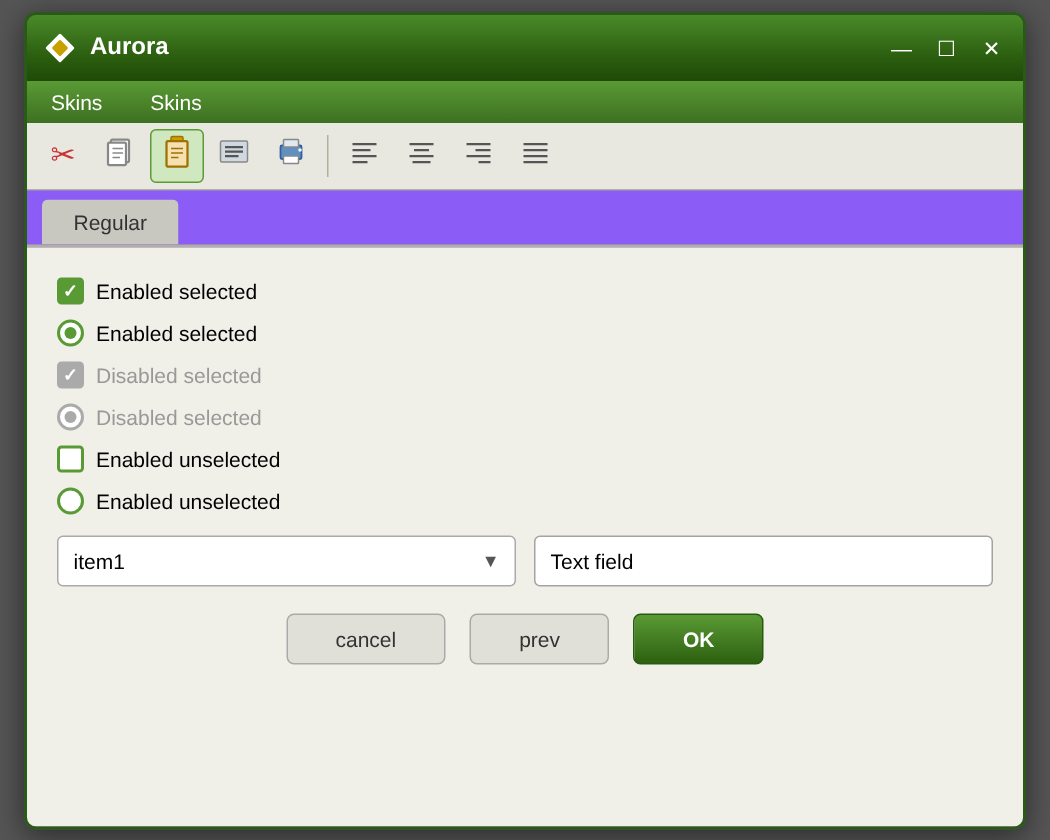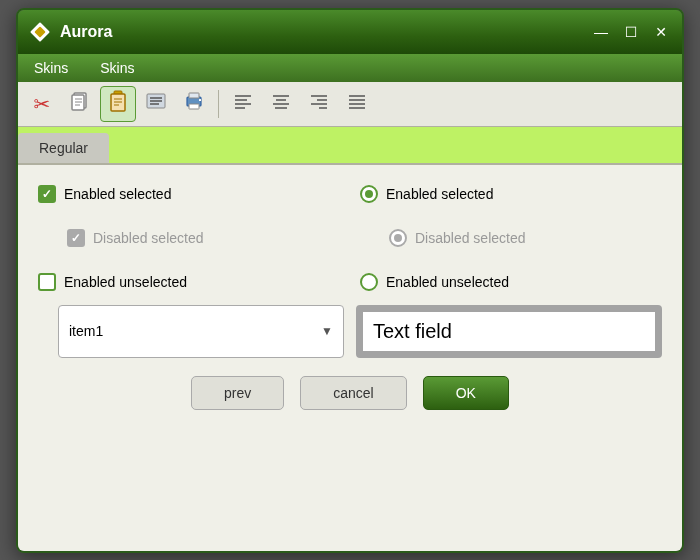--- a/index.html
+++ b/index.html
@@ -98,23 +98,23 @@
     }
     .toolbar-separator {
       width: 1px;
       height: 28px;
       background: #b0b0a0;
       margin: 0 4px;
     }
 
     
     .tab-bar {
-      background: #bef264;
-      display: flex;
-      padding: 6px 0 0;
+      background: #8b5cf6;
+      display: flex;
+      padding: 6px 10px 0;
       gap: 18px;
       border-bottom: 2px solid #b0b0a0;
     }
     .tab {
       padding: 6px 20px;
       font-size: 14px;
       cursor: pointer;
       border-radius: 4px 4px 0 0;
       border: 1px solid transparent;
       background: #c8c8c0;
@@ -133,33 +133,32 @@
       flex: 1;
       padding: 20px;
       display: flex;
       flex-direction: column;
       gap: 14px;
     }
 
     
     .options-grid {
       display: grid;
-      grid-template-columns: 1fr 1fr;
-      gap: 26px 20px;
+      grid-template-columns: 1fr;
+      gap: 10px 20px;
     }
 
     .option-row {
       display: flex;
       align-items: center;
       gap: 8px;
       font-size: 14px;
     }
     .option-row.disabled {
       color: #999;
-      margin-left: 29px;
     }
 
     
     .custom-checkbox {
       width: 18px;
       height: 18px;
       border: 2px solid #5a9a35;
       border-radius: 3px;
       background: white;
       display: flex;
@@ -224,33 +223,32 @@
     .dropdown {
       display: flex;
       align-items: center;
       background: white;
       border: 1px solid #aaa;
       border-radius: 4px;
       padding: 8px 10px;
       cursor: pointer;
       font-size: 14px;
       justify-content: space-between;
-      margin-left: 20px;
     }
     .dropdown-arrow {
       font-size: 12px;
       color: #555;
     }
 
     .text-field {
       background: white;
-      border: 7px solid #a3a3a3;
+      border: 1px solid #a3a3a3;
       border-radius: 4px;
       padding: 8px 10px;
-      font-size: 20px;
+      font-size: 14px;
       outline: none;
       width: 100%;
     }
 
     
     .button-row {
       display: flex;
       justify-content: center;
       gap: 16px;
       margin-top: 4px;
@@ -263,21 +261,21 @@
       border: 1px solid #aaa;
     }
     .btn-secondary {
       background: #e0e0d8;
       color: #333;
     }
     .btn-primary {
       background: linear-gradient(180deg, #5a9a35 0%, #2d6010 100%);
       color: white;
       border-color: #2a5a10;
-      font-weight: normal;
+      font-weight: bold;
     }
 
     .logo-svg {
       width: 24px;
       height: 24px;
     }
   </style>
 </head>
 <body>
 
@@ -429,19 +427,19 @@
 
     <div class="controls-row">
       <div class="dropdown">
         <span>item1</span>
         <span class="dropdown-arrow">▼</span>
       </div>
       <input class="text-field" type="text" value="Text field" style="">
     </div>
 
     <div class="button-row">
+      <button class="btn btn-secondary">cancel</button>
       <button class="btn btn-secondary">prev</button>
-      <button class="btn btn-secondary">cancel</button>
       <button class="btn btn-primary">OK</button>
     </div>
 
   </div>
 </div>
 
 </body></html>

